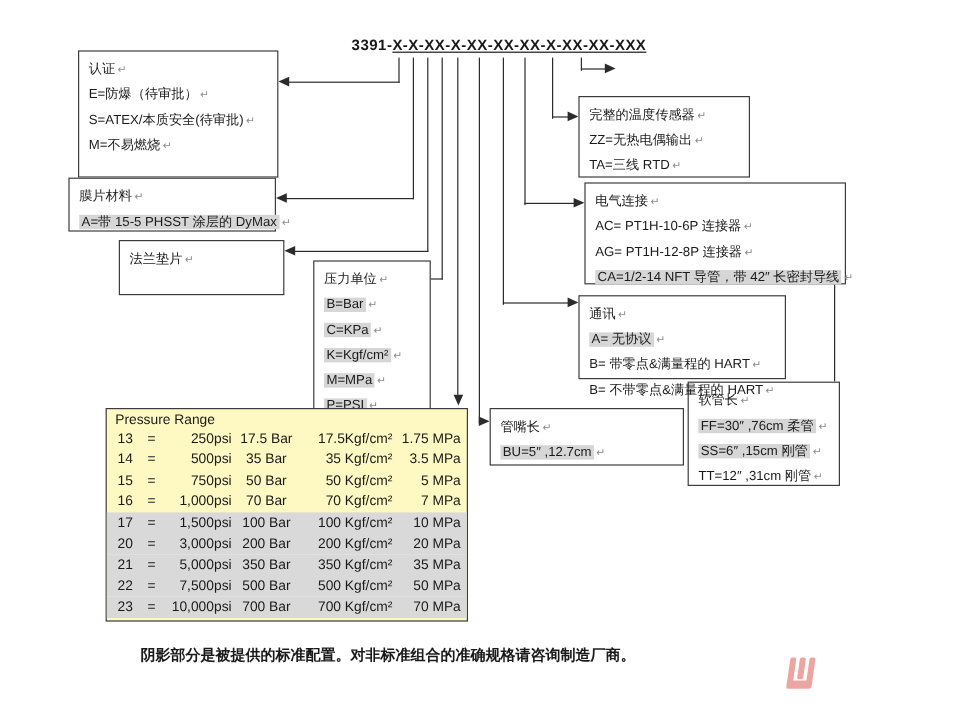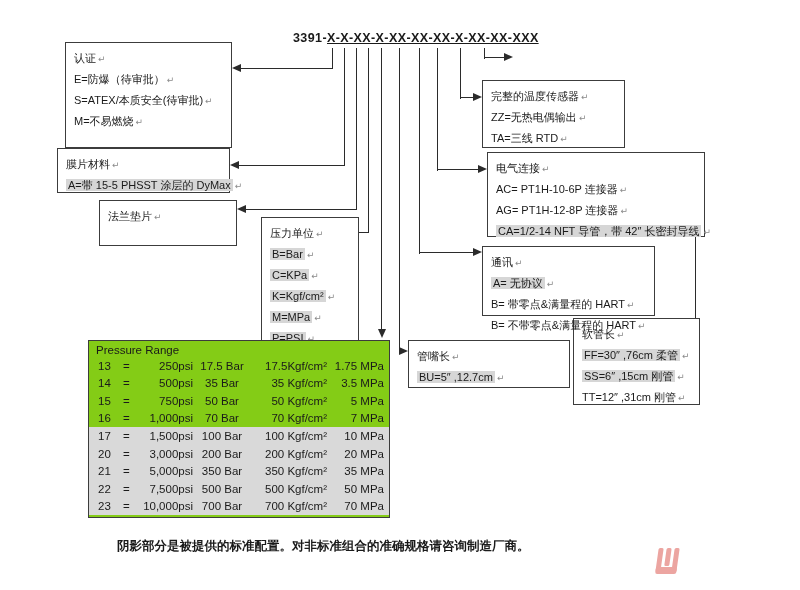--- a/index.html
+++ b/index.html
@@ -18,21 +18,21 @@
   
   .vline,.hline{position:absolute;background:#2b2b2b;}
   .vline{width:1.4px;}
   .hline{height:1.4px;}
   .arr{position:absolute;width:0;height:0;}
   .arr-l{border-top:4.5px solid transparent;border-bottom:4.5px solid transparent;border-right:9px solid #2b2b2b;}
   .arr-r{border-top:4.5px solid transparent;border-bottom:4.5px solid transparent;border-left:9px solid #2b2b2b;}
   .arr-d{border-left:4.5px solid transparent;border-right:4.5px solid transparent;border-top:9px solid #2b2b2b;}
   
   #ptable{position:absolute;left:88px;top:340px;width:302px;height:178px;
-          border:1.4px solid #3c3c3c;box-sizing:border-box;background:#84cc16;}
+          border:1.4px solid #3c3c3c;box-sizing:border-box;background:#fef9c3;}
   #ptable .thead{font-size:11.5px;padding:3px 0 1px 7px;}
   .trow{display:flex;height:17.55px;align-items:center;font-size:11.5px;white-space:nowrap;}
   .trow.shaded{background:#d9d9d9;}
   .trow span{display:block;}
   .c0{width:25px;padding-left:9px;}
   .c1{width:16px;}
   .c2{width:54px;text-align:right;}
   .c3{width:58px;text-align:center;}
   .c4{width:76px;text-align:right;}
   .c5{width:57px;text-align:right;}

